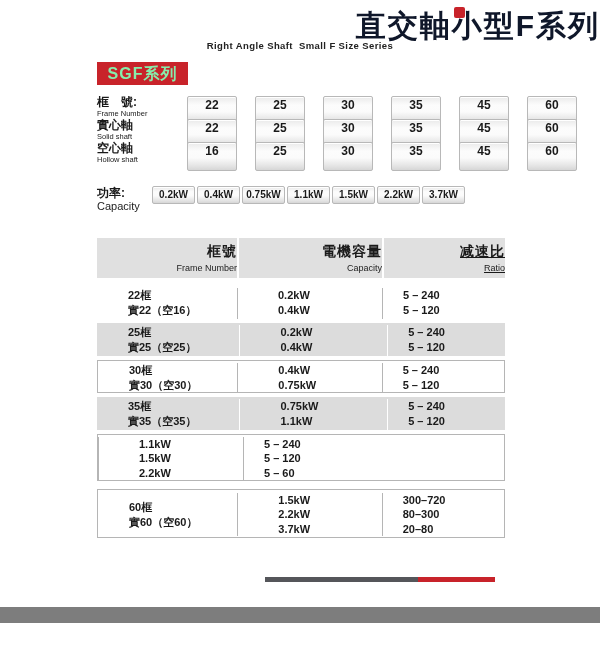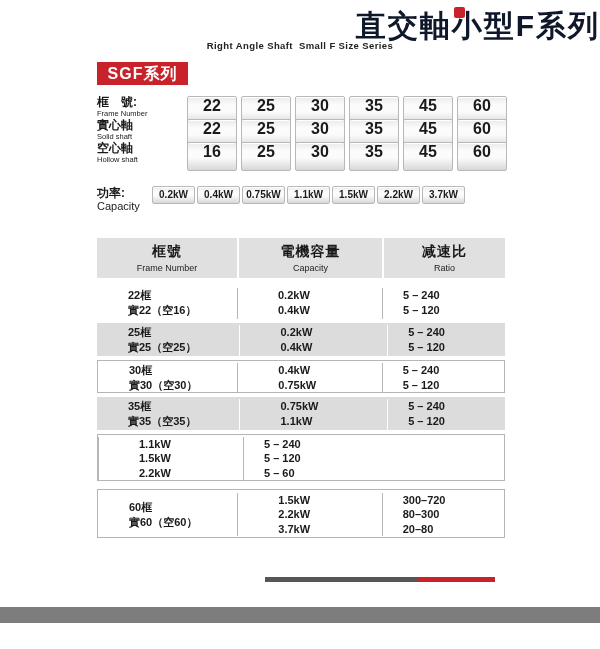--- a/index.html
+++ b/index.html
@@ -15,46 +15,46 @@
   .subtitle {
     position:absolute; left:0; top:40px; width:100%; text-align:center;
     font-size:9.5px; font-weight:bold; letter-spacing:0.4px; color:#222; white-space:pre;
   }
   .title-mark {
     position:absolute; left:454px; top:7px; width:11px; height:11px;
     background:#c8232a; border-radius:2px;
   }
   .badge {
     position:absolute; left:97px; top:62px; width:91px; height:23px;
-    background:#c8232a; color:#ffffff; font-size:16px; font-weight:bold;
+    background:#c8232a; color:#86efac; font-size:16px; font-weight:bold;
     text-align:center; line-height:23px; letter-spacing:1px;
   }
   
   .srow { position:absolute; left:97px; display:flex;gap:32px; }
   .slabel { width:58px; }
   .slabel .zh { font-size:12px; font-weight:bold; line-height:13px; white-space:nowrap; }
   .slabel .en { font-size:7.5px; line-height:9px; color:#222; white-space:nowrap; }
   .scells { display:flex; }
   .cell {
-    width:50px; height:29px; margin-right:4px;
+    width:50px; height:29px; margin-right:18px;
     background:linear-gradient(180deg,#eaeaea 0%,#fcfcfc 30%,#fbfbfb 55%,#e4e4e4 85%,#d6d6d6 100%);
     border:1px solid #b8b8b8; border-radius:2px; box-shadow:inset 0 1px 0 #fff;
-    font-size:16px; font-weight:bold; text-align:center; line-height:17px; color:#1a1a1a;
+    font-size:12px; font-weight:bold; text-align:center; line-height:17px; color:#1a1a1a;
   }
   .caplabel .zh { font-size:12px; font-weight:bold; line-height:14px; }
   .caplabel .en { font-size:11px; line-height:13px; }
   .capcells { position:absolute; left:152px; top:186px; display:flex; }
   .capcell { width:43px; height:18px; margin-right:2px; font-size:10px; line-height:16px; }
   
   .thead {
     position:absolute; left:97px; top:238px; width:408px; height:40px;
     background:#e0e0e0; display:flex;
   }
-  .hc { display:flex; flex-direction:column; justify-content:center; align-items:center; text-align:center; }
-  .hc1 { width:140px; } .hc2 { width:145px; border-left:2px solid #fff; } .hc3 { width:123px; border-left:2px solid #fff; }
+  .hc { display:flex; flex-direction:column; justify-content:center; align-items:flex-end; text-align:center; }
+  .hc1 { width:140px; } .hc2 { width:145px; border-left:2px solid #fff; } .hc3 { width:123px; border-left:2px solid #fff;text-decoration:underline; }
   .hzh { font-size:14px; font-weight:bold; letter-spacing:1px; }
   .hen { font-size:9px; margin-top:2px; color:#222; }
   .trow { position:absolute; left:97px; width:408px; display:flex; padding-top:2px; }
   .trow.shaded { background:#dcdcdc;gap:8px; }
   .trow.boxed  { border:1px solid #b5b5b5;align-items:center; }
   .tc1 { width:140px; padding-left:31px; }
   .tc2 { width:145px; padding-left:40px; border-left:1px solid #b5b5b5; }
   .tc3 { width:123px; padding-left:20px; border-left:1px solid #b5b5b5; }
   .trow.shaded .tc2, .trow.shaded .tc3 { border-left-color:#ffffff; }
   .tline { font-size:11px; font-weight:bold; line-height:14.5px; white-space:nowrap; }

